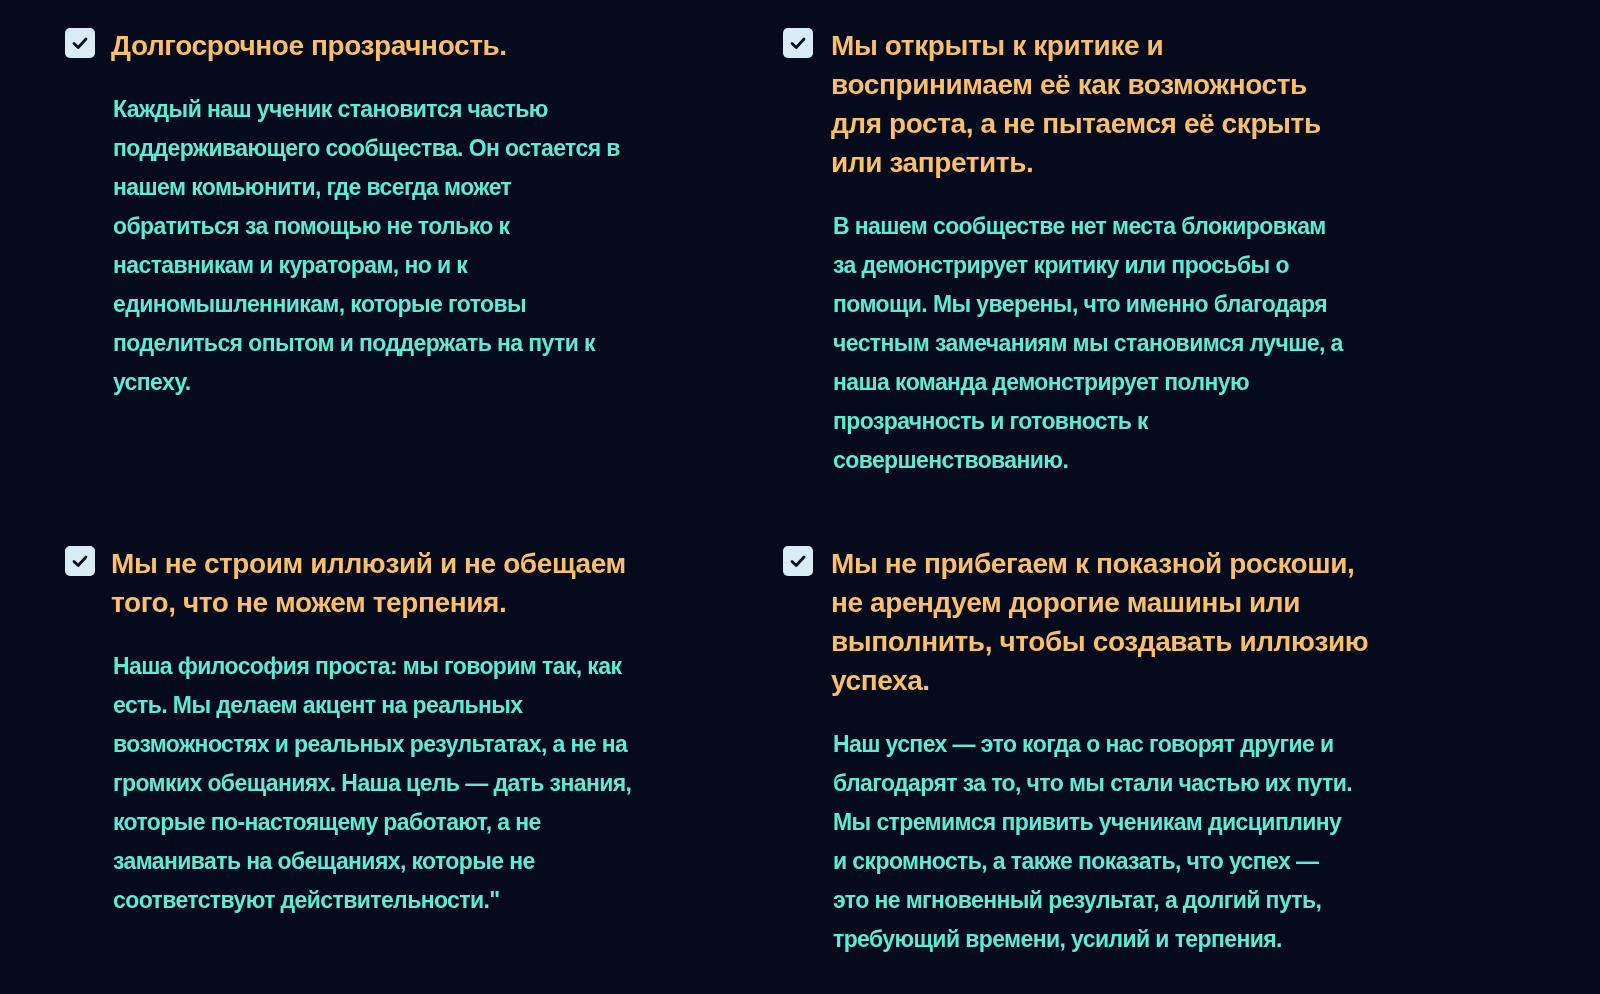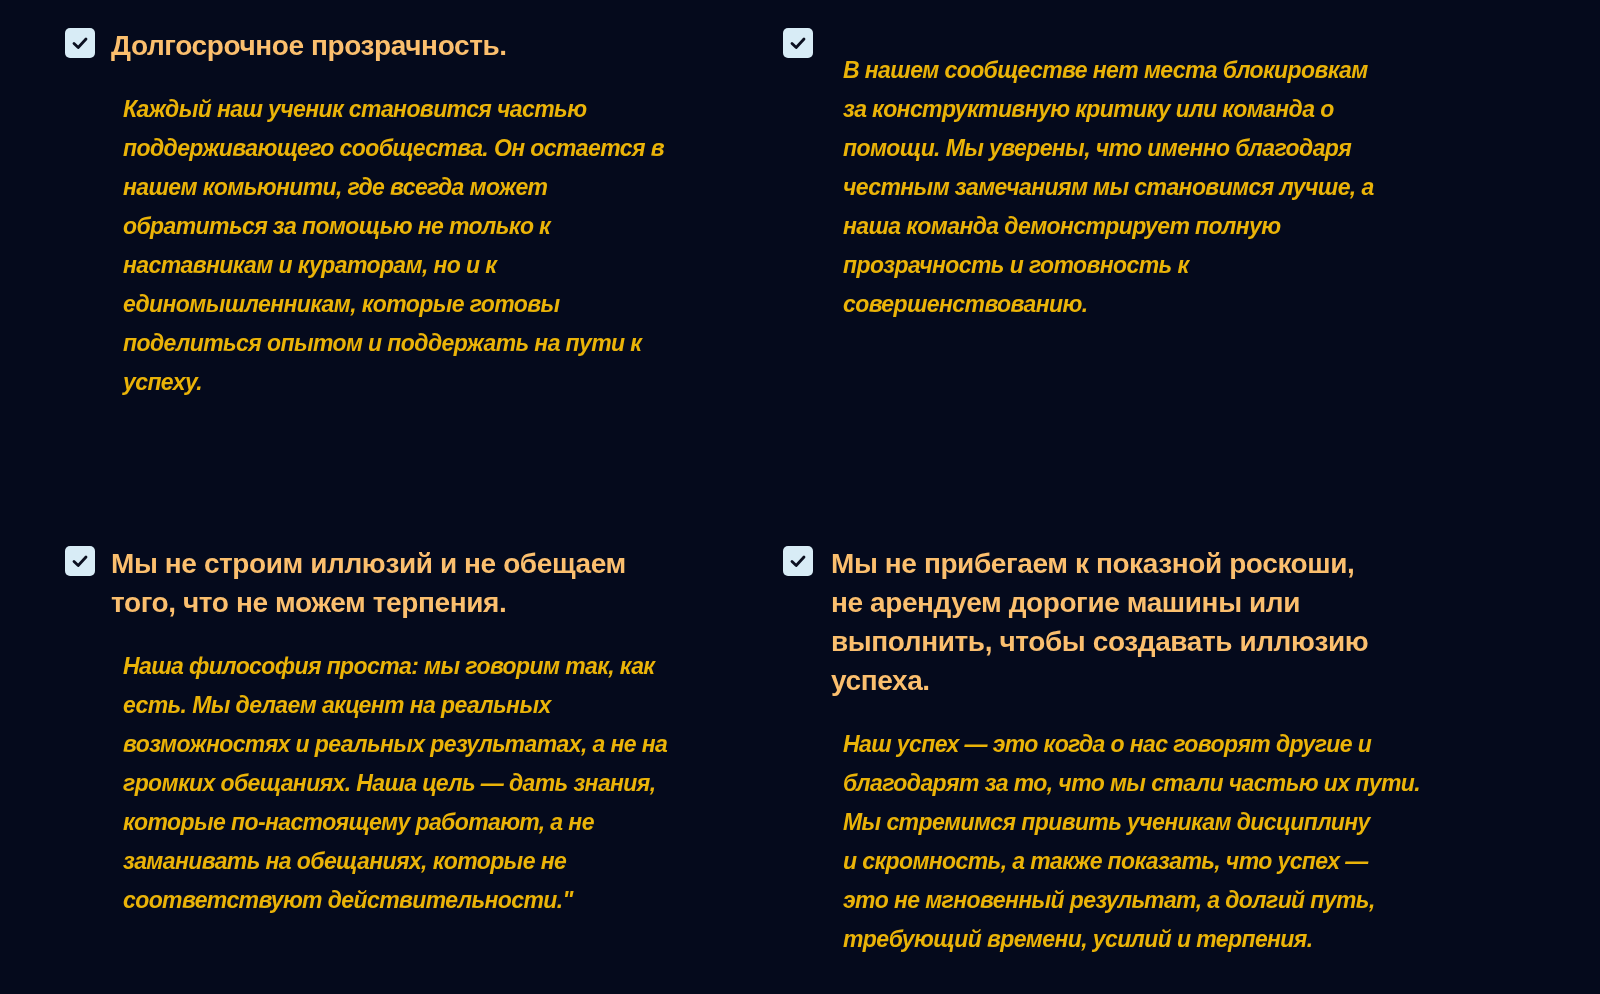--- a/index.html
+++ b/index.html
@@ -45,28 +45,27 @@
     .heading {
       margin: 0;
       color: #fbbf6e;
       font-size: 28px;
       line-height: 39px;
       font-weight: bold;
       letter-spacing: -0.4px;
       white-space: pre-line;
     }
     .body {
-      margin: 25px 0 0 12px;
-      color: #eab308;
+      margin: 25px 0 0 2px;
+      color: #5eead4;
       font-size: 23px;
       line-height: 39px;
       font-weight: bold;
       letter-spacing: -0.6px;
       white-space: pre-line;
-      font-style: italic;
     }
     #item-1 { left: 65px;  top: 26px; }
     #item-2 { left: 783px; top: 26px; }
     #item-3 { left: 65px;  top: 544px; }
     #item-4 { left: 783px; top: 544px; }
     #item-2 .content, #item-4 .content { left: 48px; }
   </style>
 </head>
 <body>
 
@@ -91,22 +90,26 @@
     </div>
   </div>
 
   <div class="item" id="item-2">
     <span class="checkbox">
       <svg viewBox="0 0 20 20">
         <path d="M4 10.5 L8.2 14.5 L16 6" fill="none" stroke="#0b1020" stroke-width="2.8" stroke-linecap="round" stroke-linejoin="round"></path>
       </svg>
     </span>
     <div class="content">
+      <h3 class="heading">Мы открыты к критике и
+воспринимаем её как возможность
+для роста, а не пытаемся её скрыть
+или запретить.</h3>
       <p class="body">В нашем сообществе нет места блокировкам
-за конструктивную критику или команда о
+за демонстрирует критику или просьбы о
 помощи. Мы уверены, что именно благодаря
 честным замечаниям мы становимся лучше, а
 наша команда демонстрирует полную
 прозрачность и готовность к
 совершенствованию.</p>
     </div>
   </div>
 
   <div class="item" id="item-3">
     <span class="checkbox">

